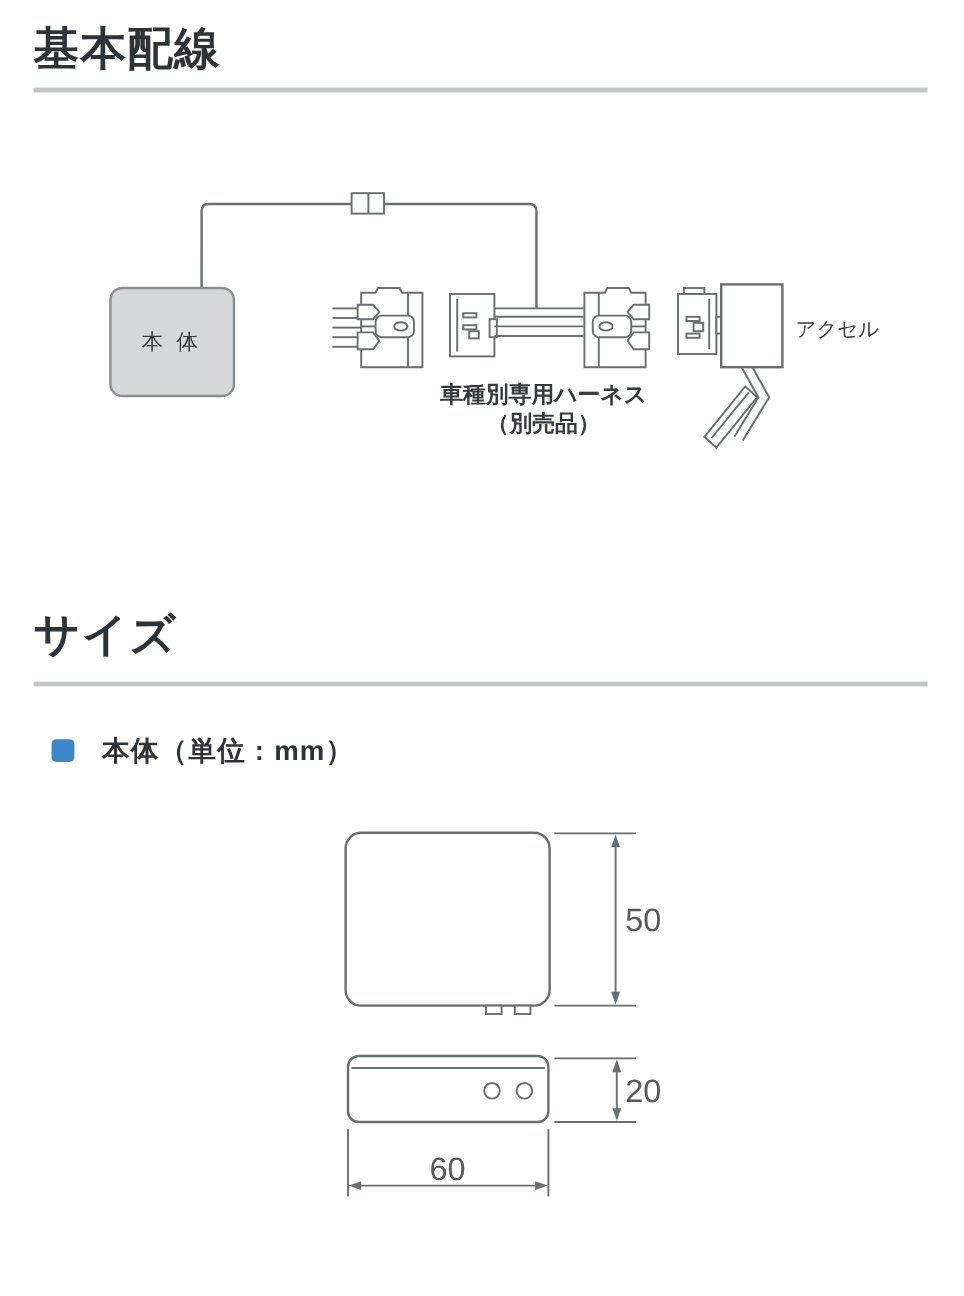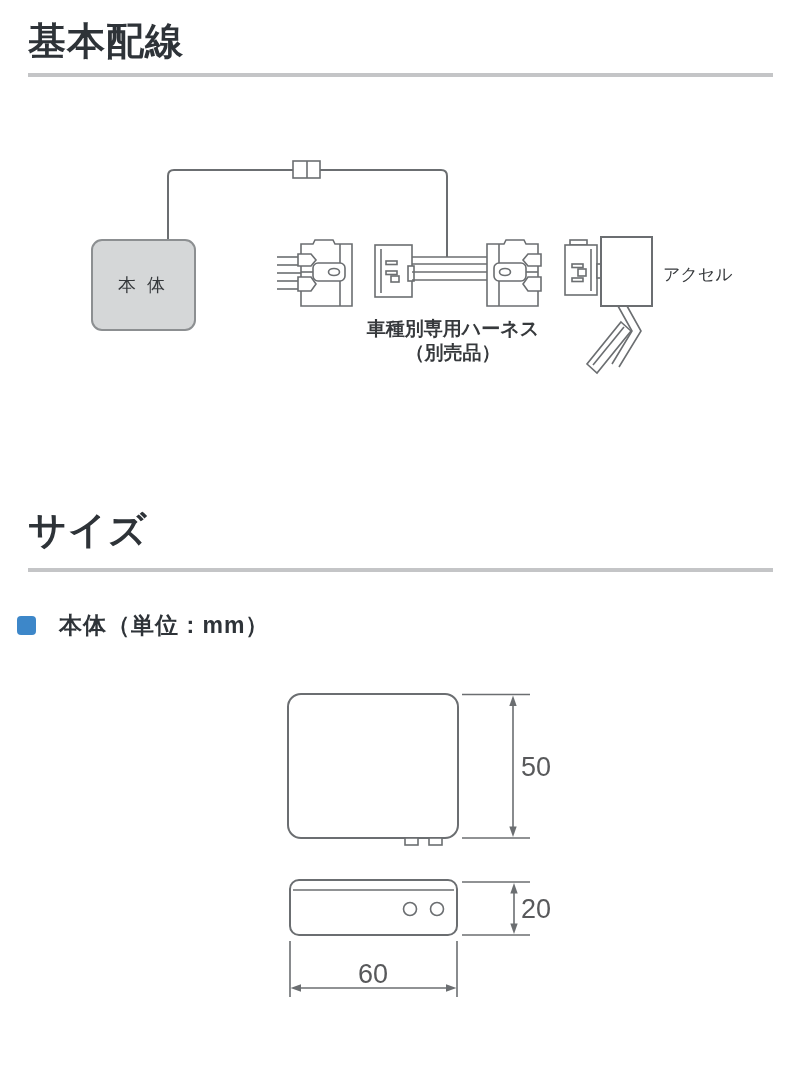--- a/index.html
+++ b/index.html
@@ -12,21 +12,21 @@
   .page{position:relative;width:803px;height:1080px;background:#fff;overflow:hidden;}
   .section-title{
     position:absolute;left:28px;font-size:38px;font-weight:700;
     color:var(--heading);line-height:42px;letter-spacing:1px;
   }
   #wiring-title{top:20px;}
   #size-title{top:509px;text-align:right;}
   .rule{position:absolute;left:28px;width:745px;height:4px;background:var(--rule);}
   #wiring-rule{top:73px;}
   #size-rule{top:568px;}
-  .subtitle-row{position:absolute;left:17px;top:610px;display:flex;align-items:center;text-align:center;}
+  .subtitle-row{position:absolute;left:43px;top:610px;display:flex;align-items:center;text-align:center;}
   .bullet{width:19px;height:19px;border-radius:4px;background:var(--bullet);margin-right:23px;}
   .subtitle-text{font-size:23px;font-weight:700;color:var(--heading);letter-spacing:1px;}
   svg{position:absolute;left:0;}
   #wiring-svg{top:140px;}
   #size-svg{top:680px;}
   .ln{stroke:var(--line);fill:none;stroke-width:1.6;}
   .ln2{stroke:var(--line);fill:none;stroke-width:2;}
   .wh{stroke:var(--line);fill:#fff;stroke-width:1.6;}
   .wh2{stroke:var(--line);fill:#fff;stroke-width:2;}
   .arrow{fill:var(--line);stroke:none;}

